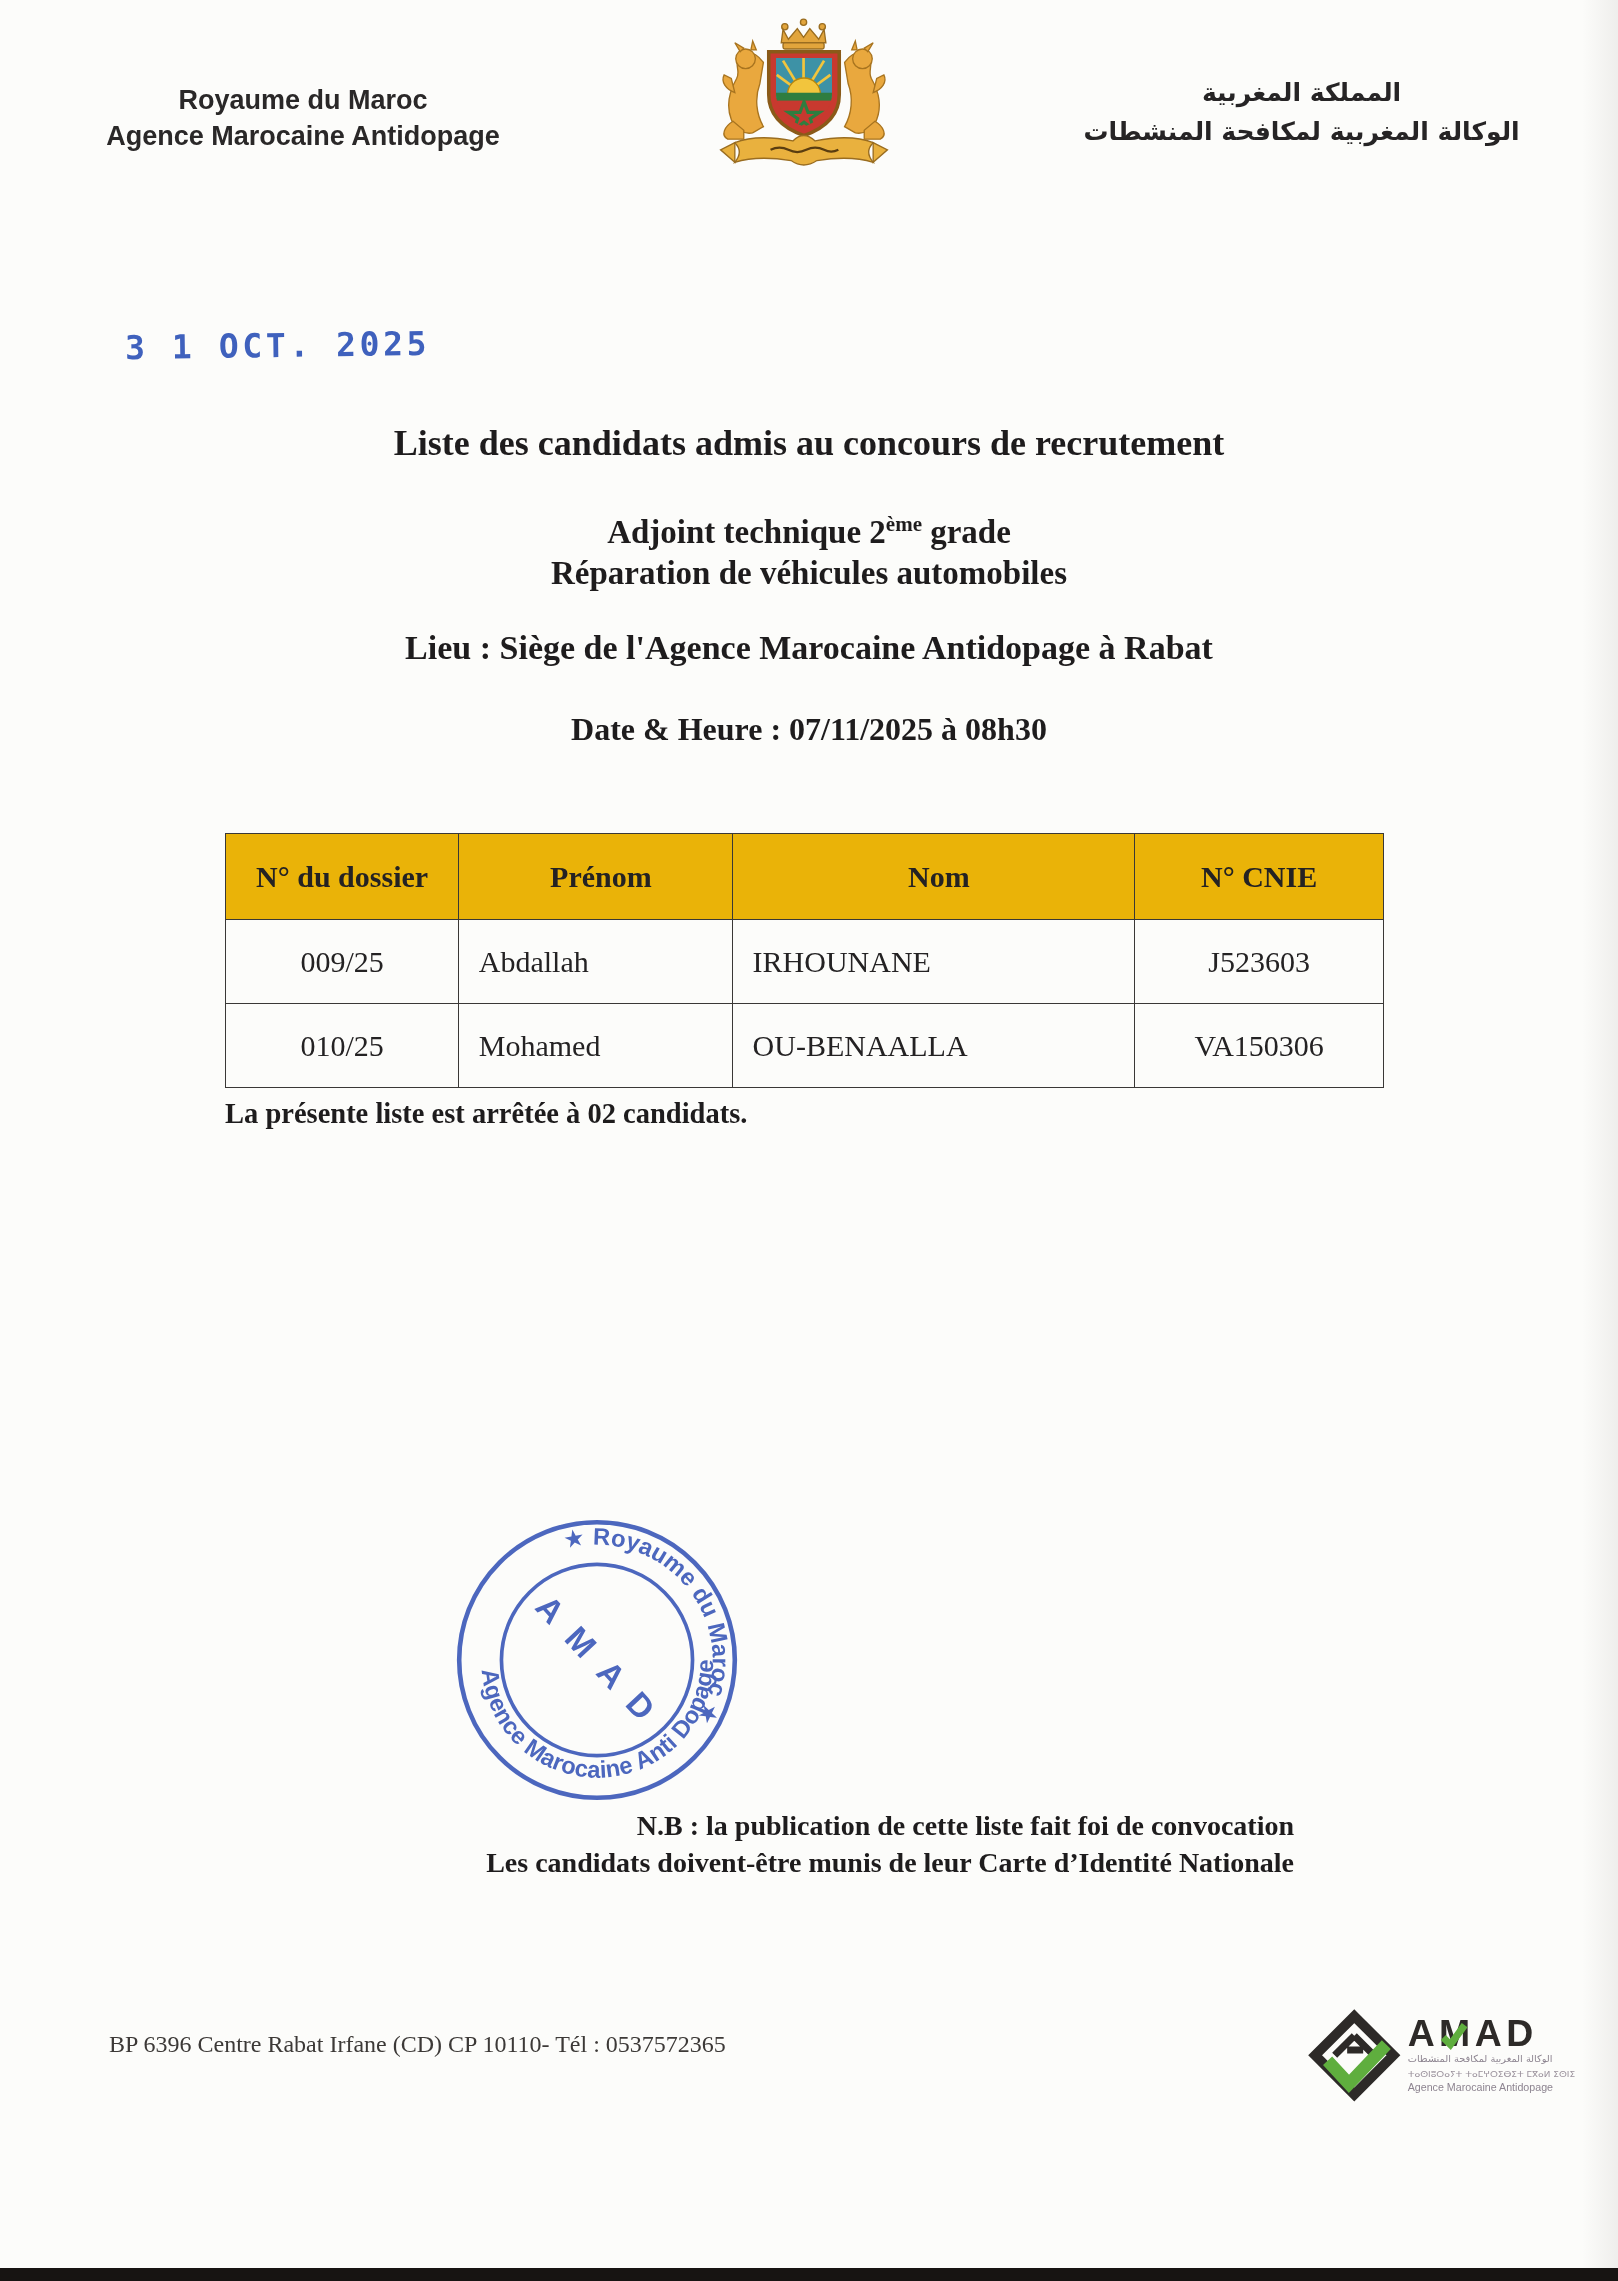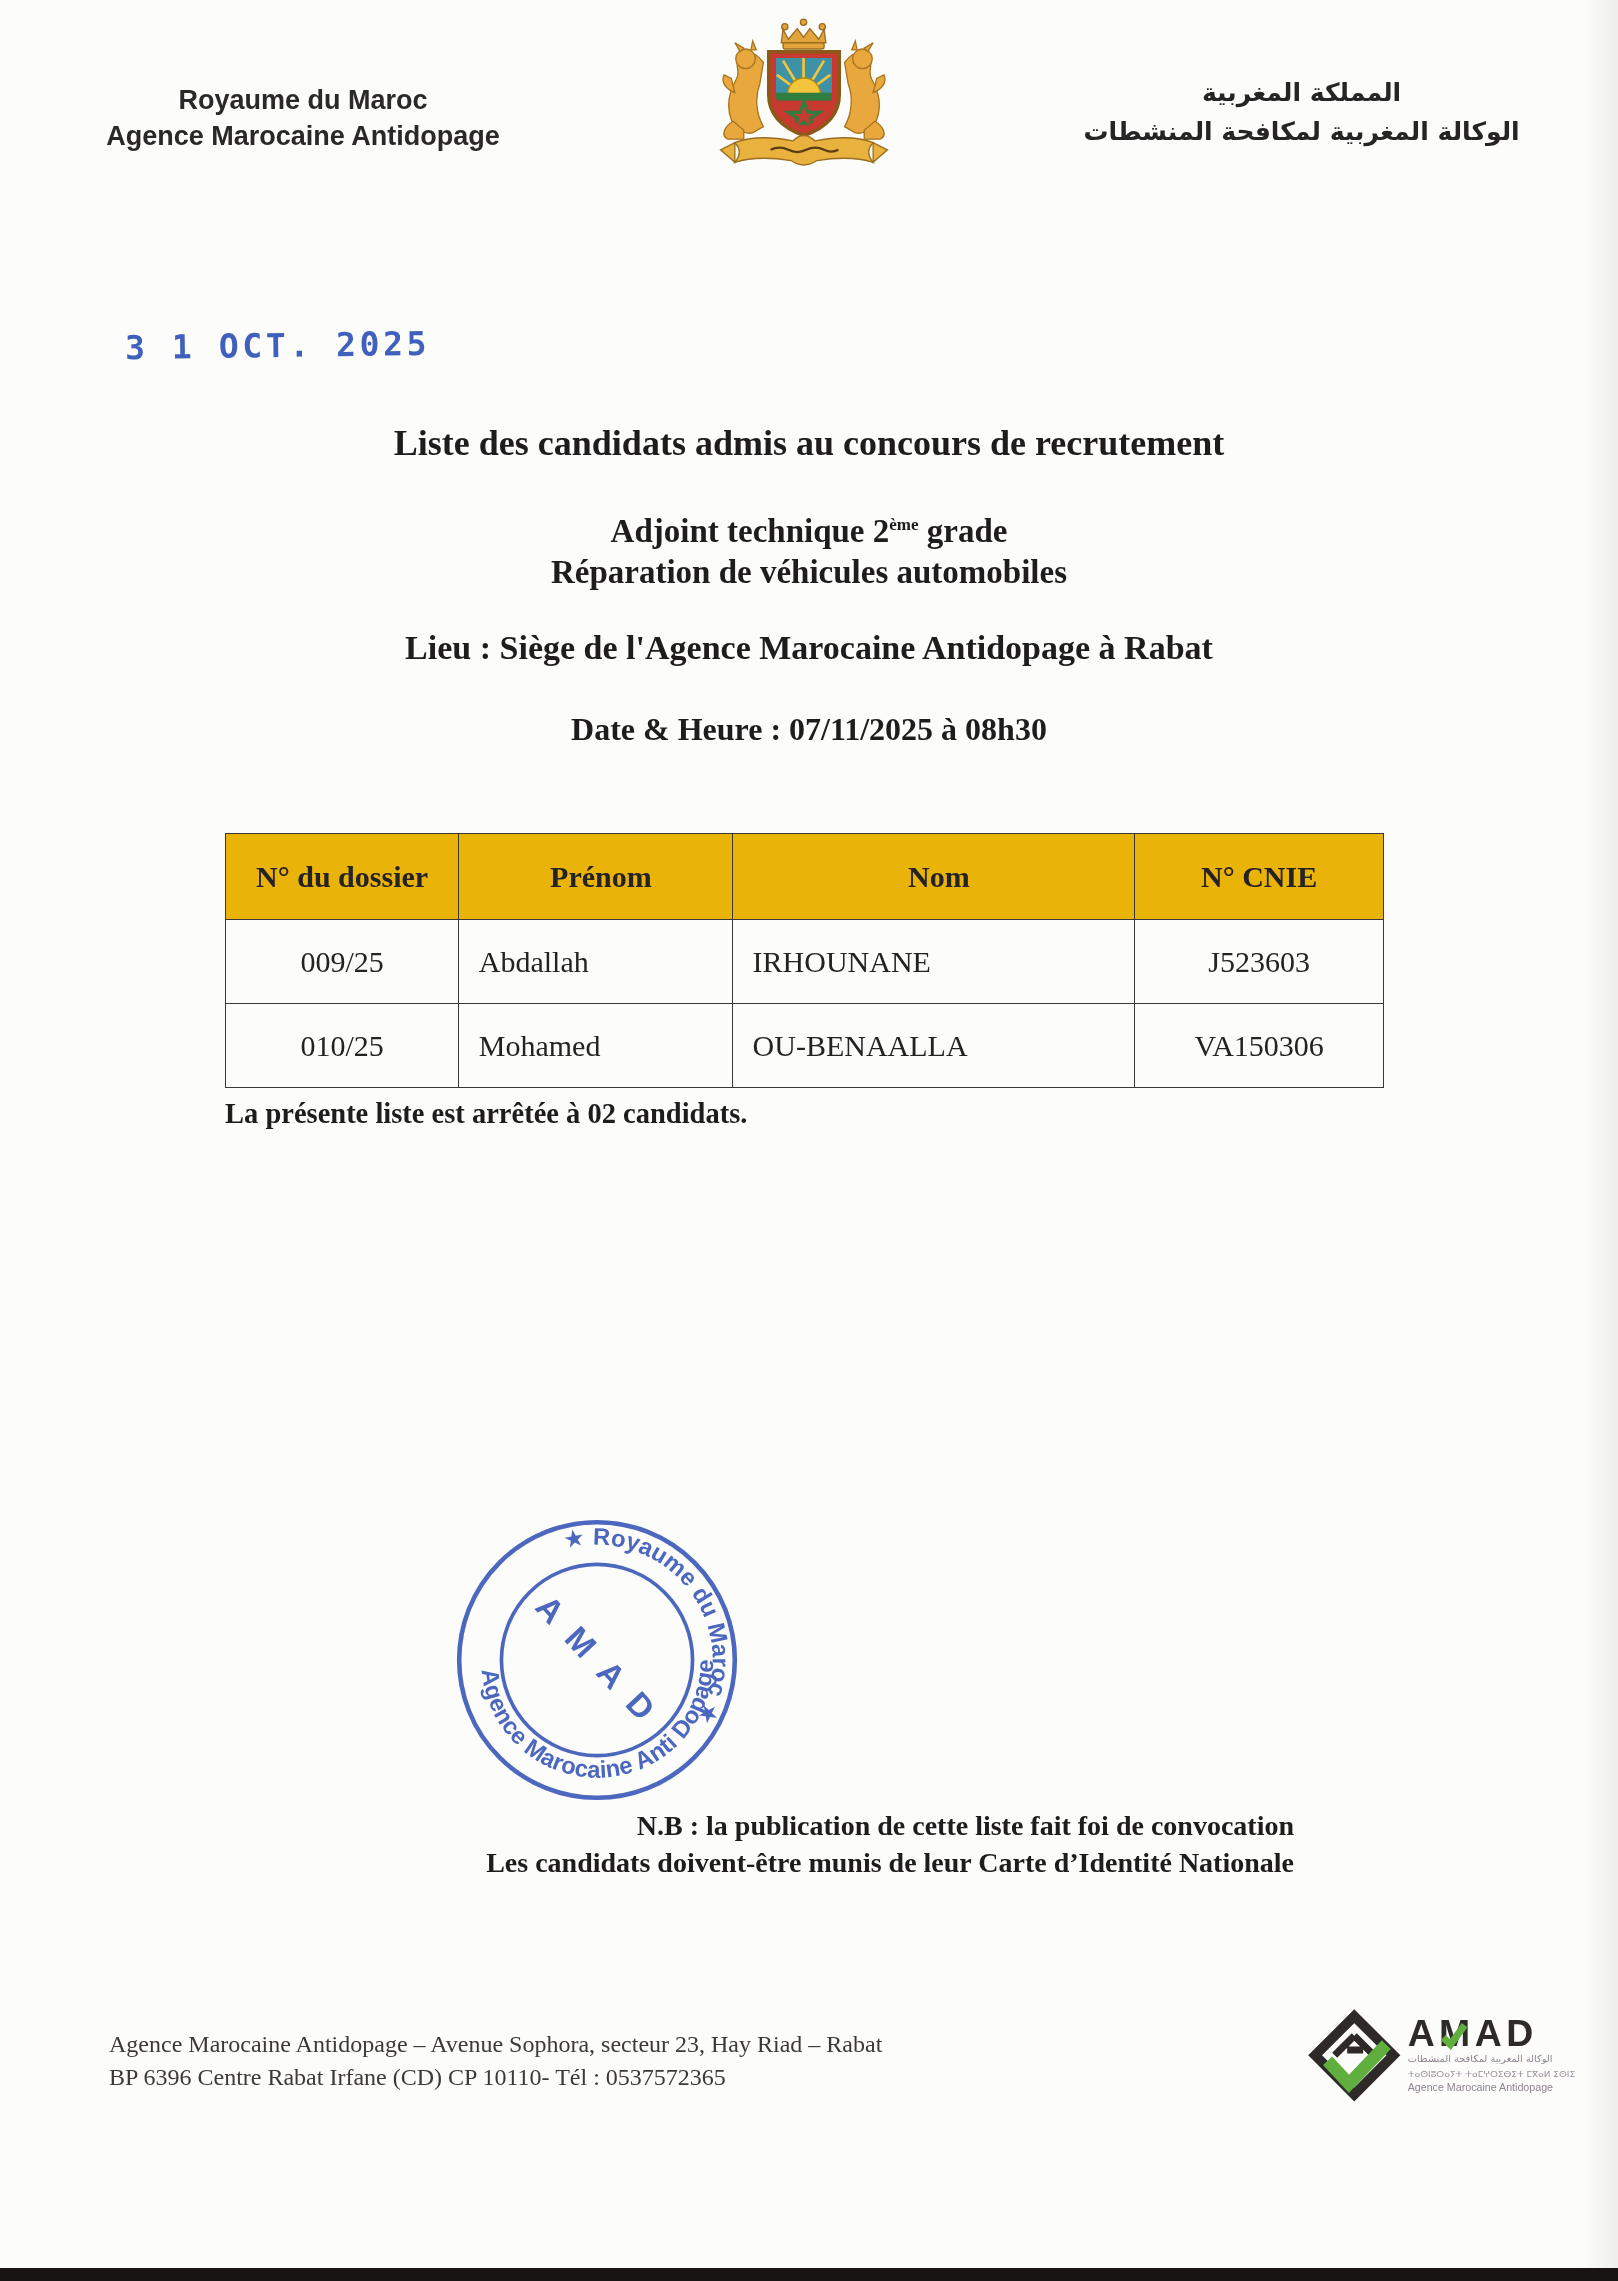--- a/index.html
+++ b/index.html
@@ -21,21 +21,21 @@
   
   .date-stamp{left:125px;top:326px;
     font-family:"DejaVu Sans Mono","Liberation Mono",monospace;
     font-weight:bold;font-size:33px;letter-spacing:3.6px;
     color:#2f54b8;transform:rotate(-0.8deg);opacity:.92;}
   
   .doc-title{left:0;top:422px;width:1618px;text-align:center;
     font-weight:bold;font-size:36px;color:#1e1c1d;}
   .subtitle{left:0;top:504px;width:1618px;text-align:center;
     font-weight:bold;font-size:33px;line-height:41px;color:#1e1c1d;}
-  .subtitle sup{font-size:17px;}
+  .subtitle sup{font-size:21px;}
   .lieu-line{left:0;top:629px;width:1618px;text-align:center;
     font-weight:bold;font-size:34px;color:#1e1c1d;}
   .datetime-line{left:0;top:711px;width:1618px;text-align:center;
     font-weight:bold;font-size:32px;color:#1e1c1d;}
   
   .cand-table{left:225px;top:833px;width:1159px;border-collapse:collapse;
     font-size:30px;color:#242223;}
   .cand-table th,.cand-table td{border:1.8px solid #3a3836;}
   .cand-table th{background:#eab308;font-weight:bold;height:85px;
     text-align:center;line-height:37px;padding:0 9px;}
@@ -179,21 +179,20 @@
     <text x="160" y="172" transform="rotate(47 160 160)" text-anchor="middle" font-family="Liberation Sans, DejaVu Sans, sans-serif" font-size="36" font-weight="bold" letter-spacing="6" fill="#3a57b8">A M A D</text>
   </svg>
 </div>
 
 <div class="abs nb-block">
   <div>N.B : la publication de cette liste fait foi de convocation</div>
   <div>Les candidats doivent-être munis de leur Carte d’Identité Nationale</div>
 </div>
 
 <div class="abs footer-address">
-  <div>Agence Marocaine Antidopage – Avenue Sophora, secteur 23, Hay Riad – Rabat</div>
   <div>BP 6396 Centre Rabat Irfane (CD) CP 10110- Tél : 0537572365</div>
 </div>
 
 <div class="abs amad-logo">
   <svg viewBox="0 0 300 110" width="267" height="98">
 
     <g>
       <path d="M52 8 L96 52 L52 96 L8 52 Z" fill="none" stroke="#2d2a28" stroke-width="11"></path>
       <path d="M52 30 L74 52 M52 30 L30 52 M44 46 L62 46" fill="none" stroke="#2d2a28" stroke-width="8"></path>
       <path d="M22 58 L46 84 L88 40" fill="none" stroke="#5fae3e" stroke-width="14"></path>

